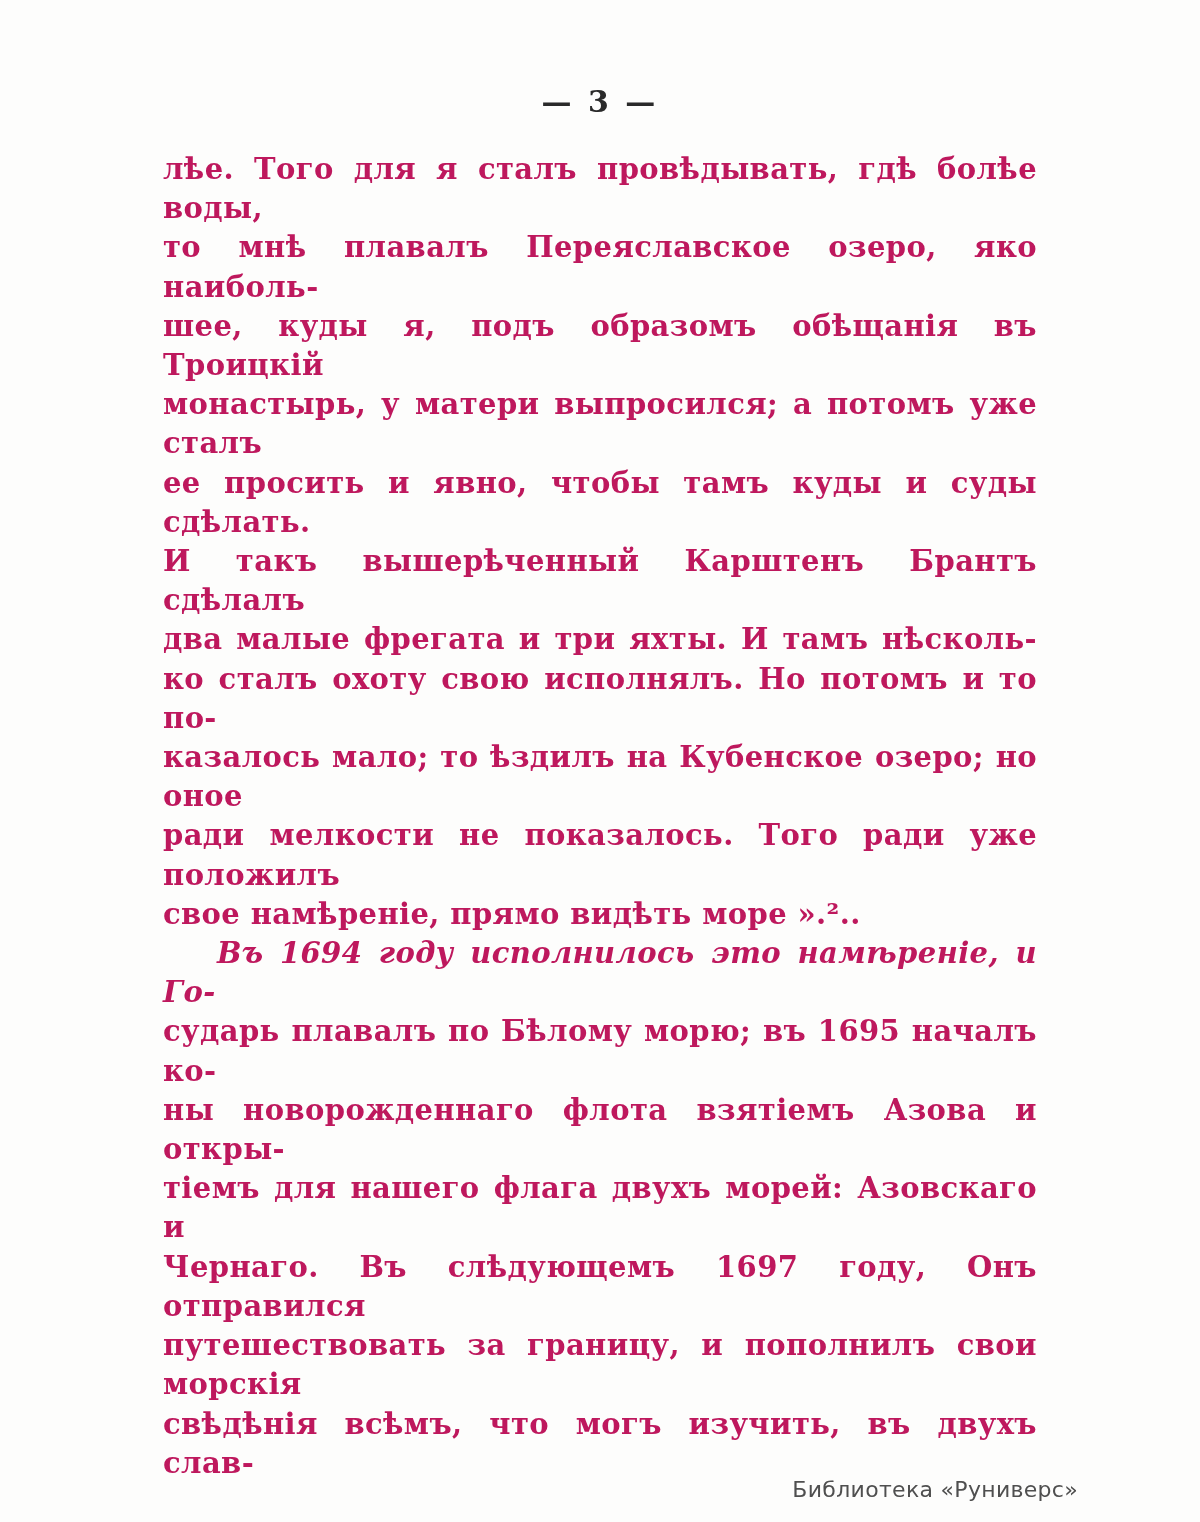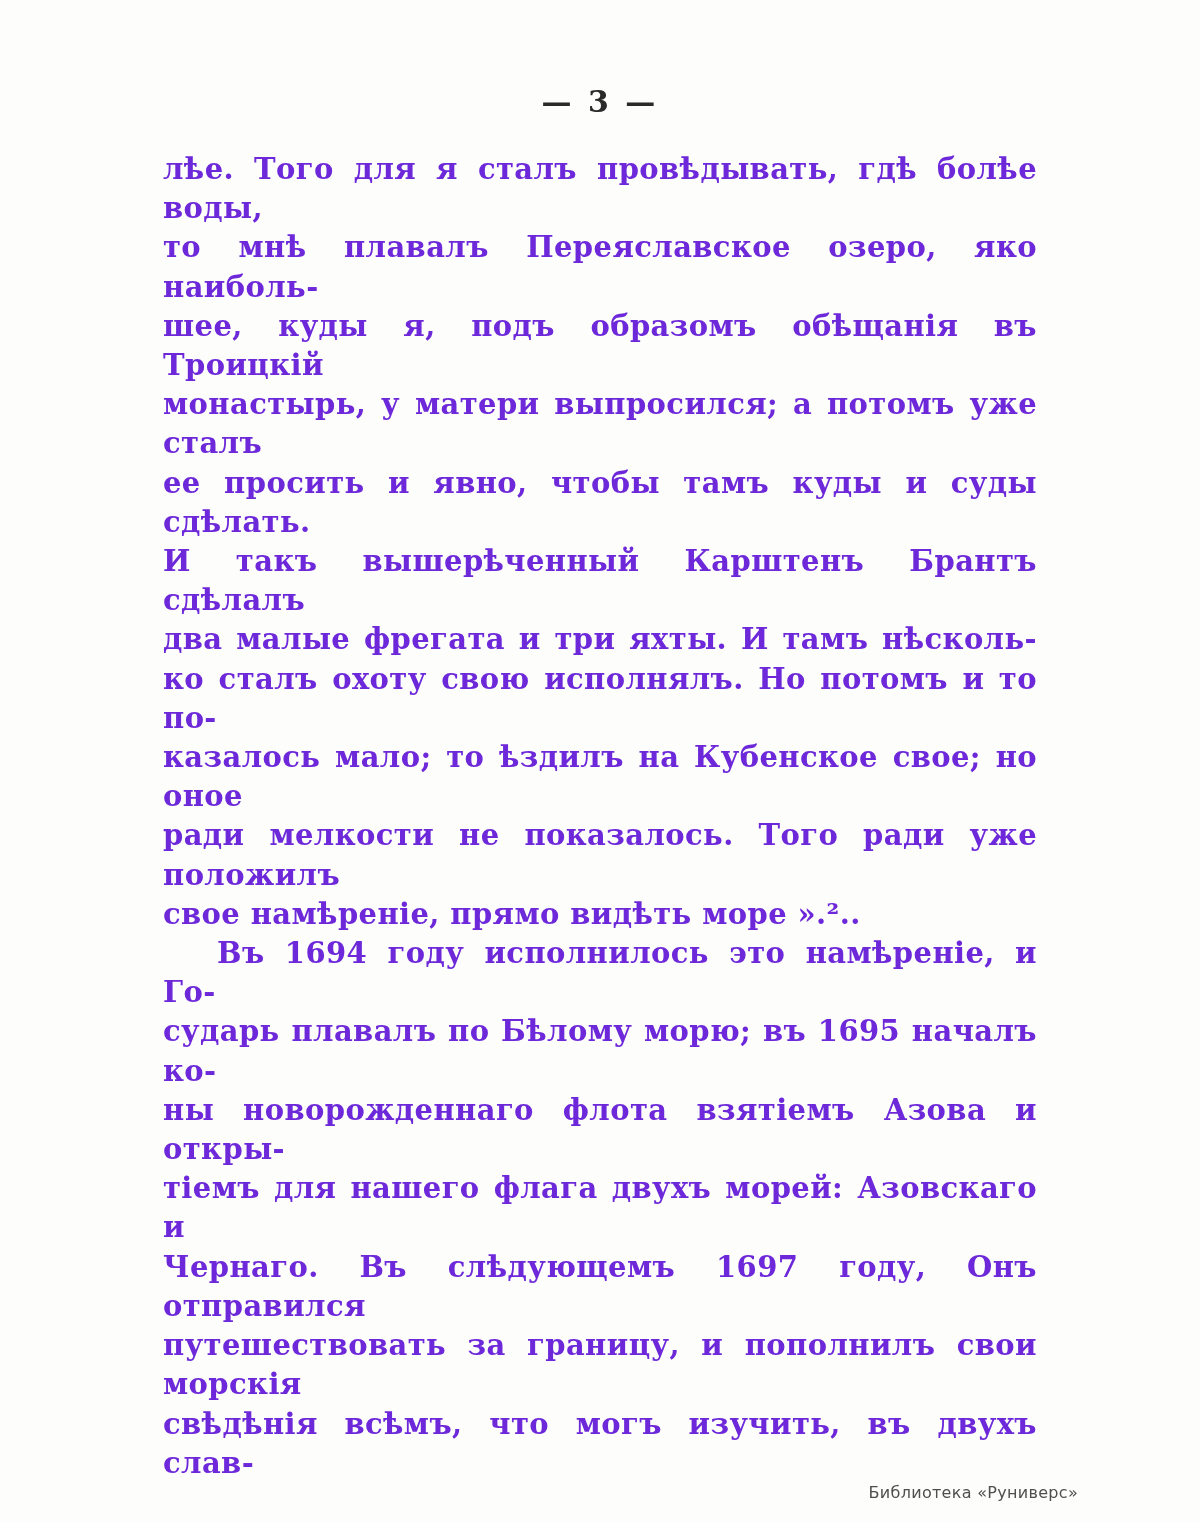--- a/index.html
+++ b/index.html
@@ -37,55 +37,56 @@
     margin: 0;
   }
   .line {
     font-size: 29px;
     line-height: 39.2px;
     font-weight: bold;
     letter-spacing: 0.4px;
     text-align: justify;
     text-align-last: justify;
     white-space: normal;
-    color: #6d28d9;
+    color: #be185d;
   }
   .line.indent {
     text-indent: 54px;
+    font-style: italic;
   }
   .line.no-justify {
     text-align-last: left;
   }
   .footer {
     position: absolute;
     right: 122px;
     bottom: 20px;
     font-family: "DejaVu Sans", "Liberation Sans", sans-serif;
-    font-size: 16px;
+    font-size: 22px;
     color: #4f4f4f;
     letter-spacing: 0.3px;
   }
 </style>
 </head>
 <body>
 
 <div class="page">
   <div class="page-number">— 3 —</div>
 
   <div class="text-block">
       <div class="paragraph">
         <div class="line">лѣе. Того для я сталъ провѣдывать, гдѣ болѣе воды,</div>
         <div class="line">то мнѣ плавалъ Переяславское озеро, яко наиболь-</div>
         <div class="line">шее, куды я, подъ образомъ обѣщанія въ Троицкій</div>
         <div class="line">монастырь, у матери выпросился; а потомъ уже сталъ</div>
         <div class="line">ее просить и явно, чтобы тамъ куды и суды сдѣлать.</div>
         <div class="line">И такъ вышерѣченный Карштенъ Брантъ сдѣлалъ</div>
         <div class="line">два малые фрегата и три яхты. И тамъ нѣсколь-</div>
         <div class="line">ко сталъ охоту свою исполнялъ. Но потомъ и то по-</div>
-        <div class="line">казалось мало; то ѣздилъ на Кубенское свое; но оное</div>
+        <div class="line">казалось мало; то ѣздилъ на Кубенское озеро; но оное</div>
         <div class="line">ради мелкости не показалось. Того ради уже положилъ</div>
         <div class="line no-justify">свое намѣреніе, прямо видѣть море ».²..</div>
       </div>
       <div class="paragraph">
         <div class="line indent">Въ 1694 году исполнилось это намѣреніе, и Го-</div>
         <div class="line">сударь плавалъ по Бѣлому морю; въ 1695 началъ ко-</div>
         <div class="line">ны новорожденнаго флота взятіемъ Азова и откры-</div>
         <div class="line">тіемъ для нашего флага двухъ морей: Азовскаго и</div>
         <div class="line">Чернаго. Въ слѣдующемъ 1697 году, Онъ отправился</div>
         <div class="line">путешествовать за границу, и пополнилъ свои морскія</div>

